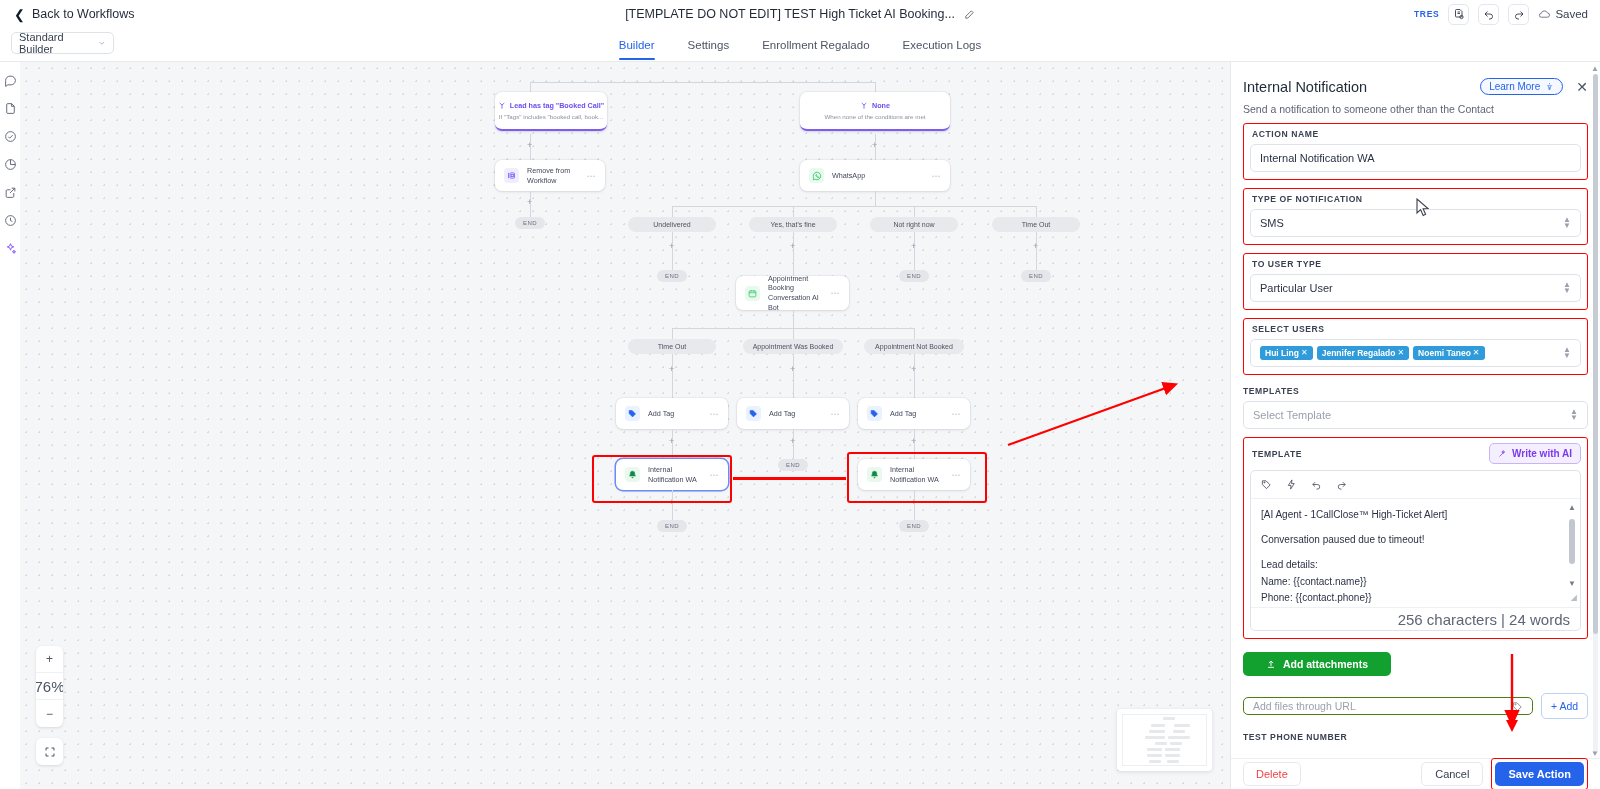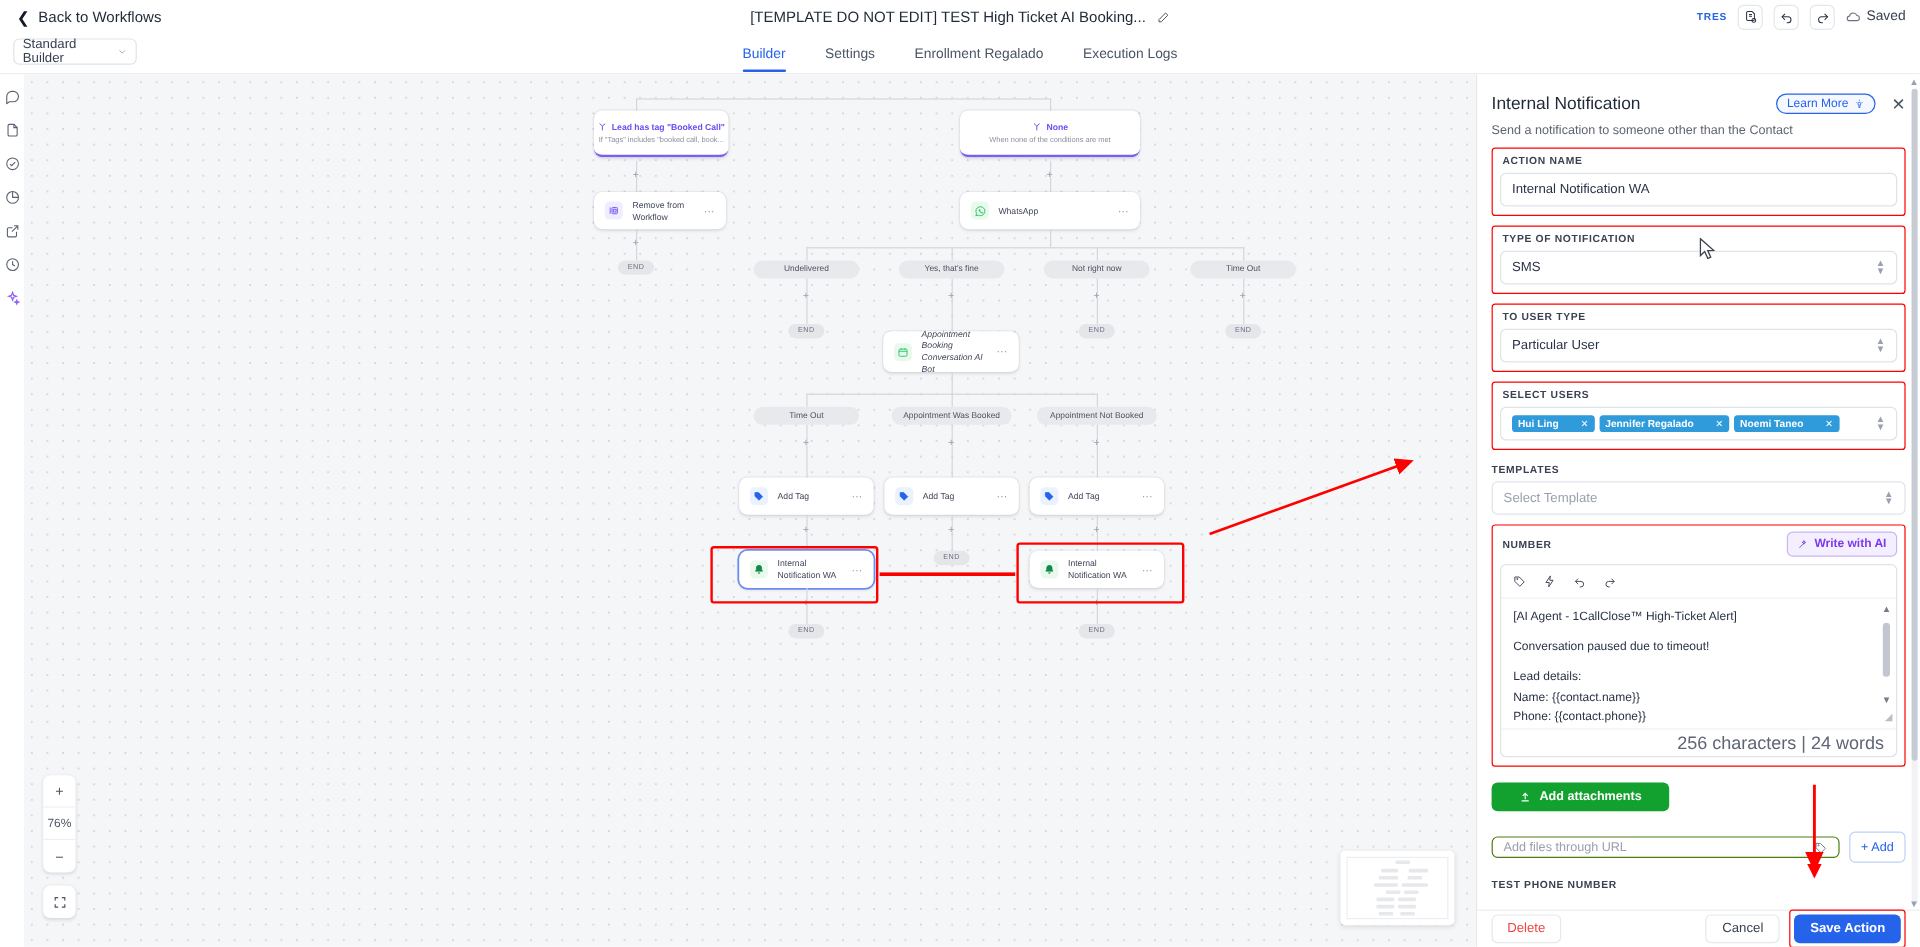--- a/index.html
+++ b/index.html
@@ -145,21 +145,21 @@
   .zoomctl {
     position: absolute; left: 16px; bottom: 62px; width: 27px;
     background: #fff; border-radius: 6px; box-shadow: 0 1px 3px rgba(16,24,40,.13);
     overflow: hidden;
   }
   .zoomctl div {
     height: 27px; display: flex; align-items: center; justify-content: center;
     font-size: 12px; color: #4b5563; cursor: pointer; border-bottom: 1px solid #eef0f3;
   }
   .zoomctl div:last-child { border-bottom: none; }
-  .zoomctl .pct { font-size: 10px; }
+  .zoomctl .pct { font-size: 15px; }
   .fitbtn {
     position: absolute; left: 16px; bottom: 24px; width: 27px; height: 27px;
     background: #fff; border-radius: 6px; box-shadow: 0 1px 3px rgba(16,24,40,.13);
     display: flex; align-items: center; justify-content: center; cursor: pointer;
   }
   .minimap {
     position: absolute; right: 18px; bottom: 18px; width: 95px; height: 62px;
     background: #fff; border-radius: 4px; box-shadow: 0 1px 4px rgba(16,24,40,.12);
     padding: 5px; cursor: pointer;
   }
@@ -189,21 +189,21 @@
     margin-bottom: 5px;
   }
   .control {
     height: 28px; border: 1px solid #dfe3e9; border-radius: 5px; background: #fff;
     display: flex; align-items: center; padding: 0 9px; font-size: 11px; color: #2b3245;
     cursor: pointer;
   }
   .control .ph { color: #9aa0ae; }
   .stepper { margin-left: auto; color: #9aa0ae; font-size: 8px; line-height: .8; text-align:center;}
   .chip {
-    display: inline-flex; align-items: flex-end; gap: 18px; background: #2f9bdb;
+    display: inline-flex; align-items: flex-start; gap: 2px; background: #2f9bdb;
     color: #fff; font-size: 8.5px; font-weight: bold; border-radius: 3px;
     padding: 2px 5px; margin-right: 4px;
   }
   .chip .x { font-size: 8px; cursor: pointer; font-weight: normal;}
 
   .redbox { border: 1.6px solid #ff0000; border-radius: 3px; padding: 5px 6px 7px 6px; margin-top: 8px;}
   .redbox .flabel { margin-left: 2px; }
 
   .msg-head { display: flex; align-items: center; }
   .write-ai {
@@ -483,21 +483,21 @@
     <div class="plus-node" style="left:1013px; top:180px;">+</div>
     <div class="endpill" style="left:1001px; top:208px; width:30px;">END</div>
 
     <div class="node" style="left:716px; top:214px; width:113px; height:34px;">
       <span class="node-ico" style="background:#e9f9ee;">
         <svg width="9" height="9" viewBox="0 0 24 24" fill="none" stroke="#22c55e" stroke-width="2">
             <rect x="3" y="5" width="18" height="16" rx="3"></rect>
             <path d="M3 10h18M8 3v4M16 3v4"></path>
           </svg>
       </span>
-      <span class="node-label" style="max-width:66px;font-style:italic;">Appointment Booking Conversation AI Bot</span>
+      <span class="node-label" style="max-width:66px;">Appointment Booking Conversation AI Bot</span>
       <span class="node-dots">⋯</span>
     </div>
 
     <div class="edge ed-v" style="left:773px; top:248px; height:18px;"></div>
     <div class="edge ed-h" style="left:652px; top:266px; width:243px;"></div>
     <div class="edge ed-v" style="left:652px; top:266px; height:11px;"></div>
     <div class="edge ed-v" style="left:773px; top:266px; height:11px;"></div>
     <div class="edge ed-v" style="left:894px; top:266px; height:11px;"></div>
 
     <div class="pill" style="left:608px; top:277px; width:88px; height:15px;">Time Out</div>
@@ -671,21 +671,21 @@
       <div class="field">
         <div class="flabel">TEMPLATES</div>
         <div class="control">
           <span class="ph">Select Template</span>
           <span class="stepper">▲<br>▼</span>
         </div>
       </div>
 
       <div class="redbox">
         <div class="msg-head">
-          <div class="flabel" style="margin-bottom:0;">NUMBER</div>
+          <div class="flabel" style="margin-bottom:0;">TEMPLATE</div>
           <div class="write-ai">
             <svg width="9" height="9" viewBox="0 0 24 24" fill="none" stroke="#7c3aed" stroke-width="2">
                 <path d="M4 20L16 8M14 4l1.2 2.8L18 8l-2.8 1.2L14 12l-1.2-2.8L10 8l2.8-1.2L14 4z"></path>
               </svg>
             <span>Write with AI</span>
           </div>
         </div>
 
         <div class="editor">
           <div class="editor-tools">

